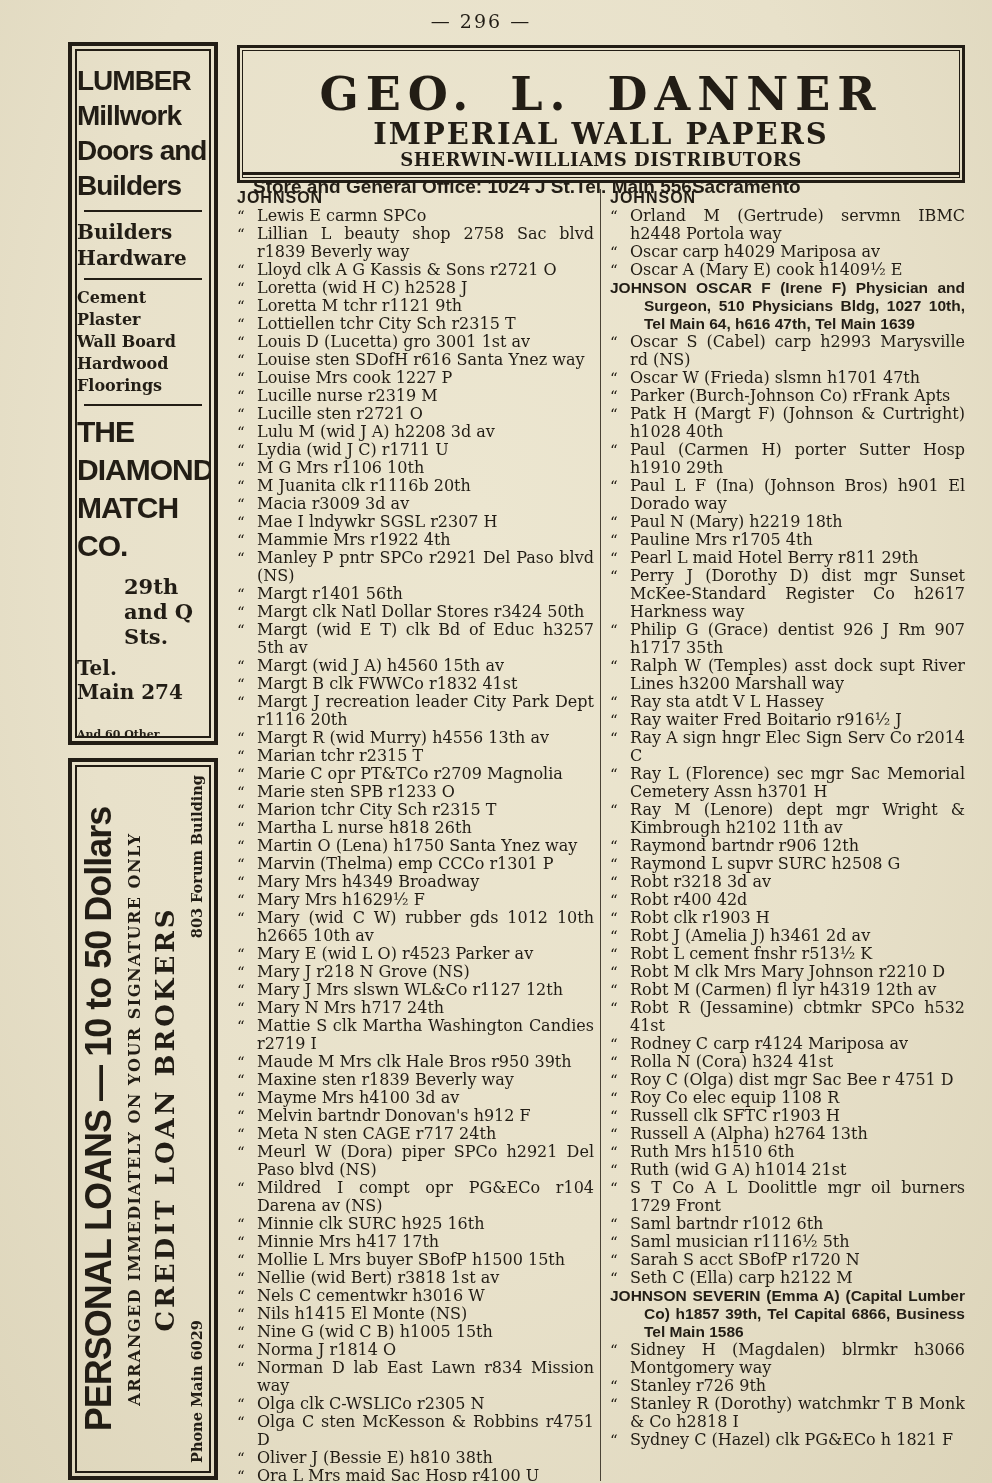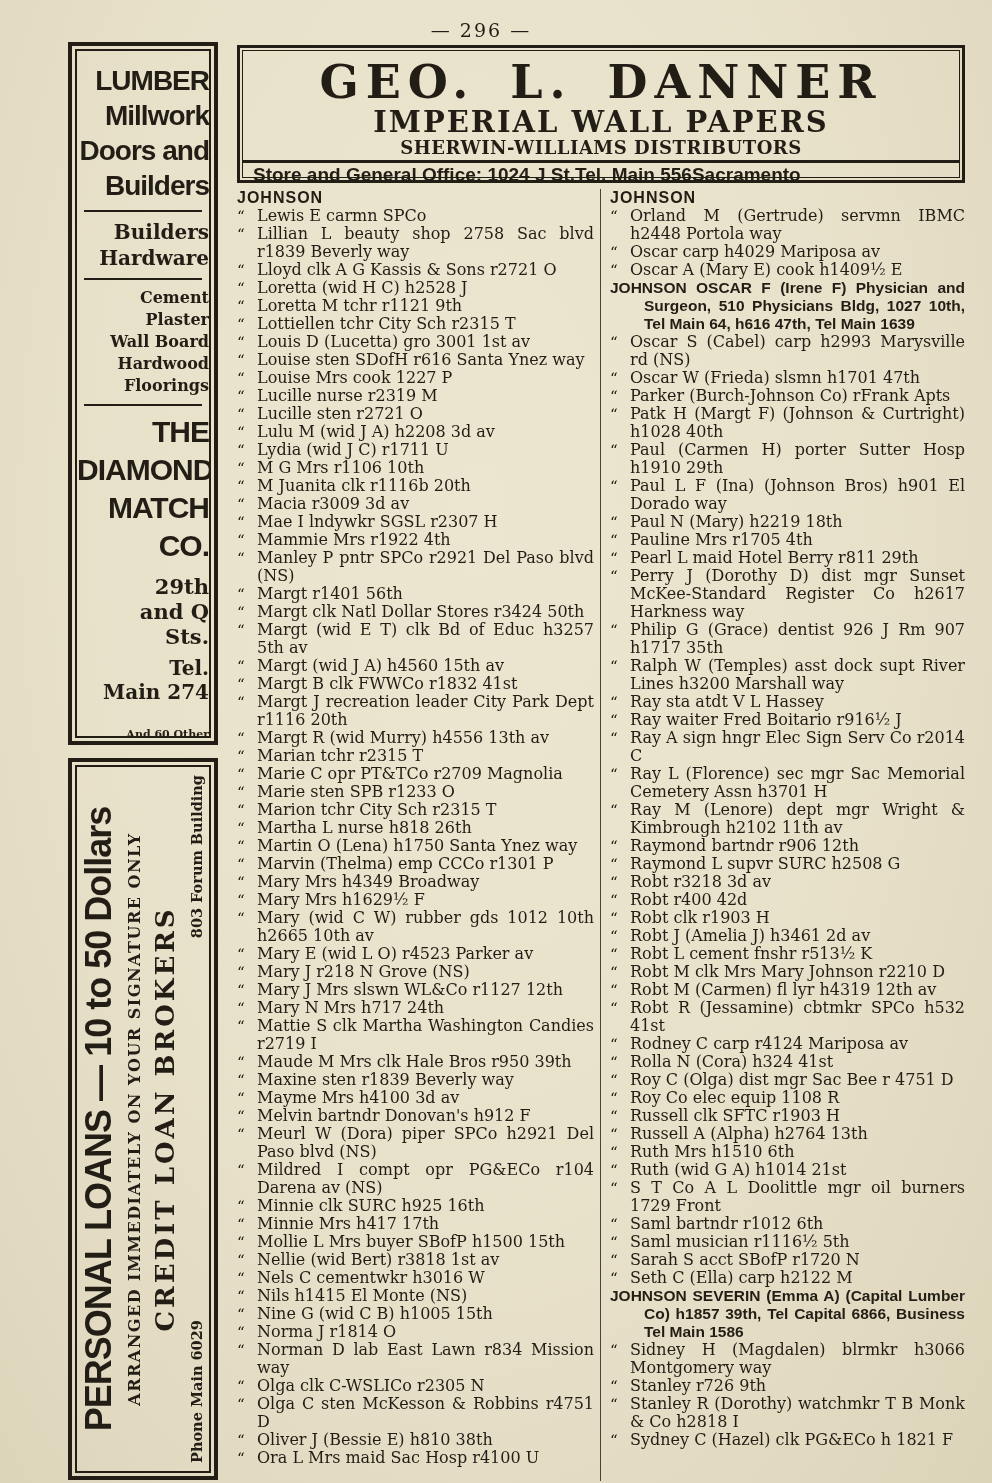--- a/index.html
+++ b/index.html
@@ -7,59 +7,59 @@
   html,body { margin:0; padding:0; }
   body {
     width:992px; height:1483px; position:relative; overflow:hidden;
     background: radial-gradient(ellipse at 48% 35%, #ece6d0 0%, var(--paper) 55%, #dcd4b9 100%);
     color: var(--ink);
     font-family:"DejaVu Serif", serif;
   }
 
   
   .page-number {
-    position:absolute; top:19px; left:0; right:30px; text-align:center;
+    position:absolute; top:10px; left:0; right:30px; text-align:center;
     font:19px "DejaVu Serif", serif; letter-spacing:2px; color:var(--ink);
   }
 
   
   .framed { border:4px solid var(--ink); padding:3px; background:transparent; }
   .framed > .inner { border:2px solid var(--ink); width:100%; height:100%; }
 
   
   .danner {
     position:absolute; left:237px; top:45px; width:728px; height:138px;
     border:3px solid var(--ink); padding:2px;
   }
   .danner .inner {
     border:1px solid var(--ink); height:100%;
     display:flex; flex-direction:column; text-align:center;
   }
   .danner-title {
-    margin-top:8px;
+    margin-top:20px;
     font:bold 46px "DejaVu Serif", serif; letter-spacing:7px; word-spacing:12px; line-height:1.0;
   }
   .danner-sub {
     font:bold 29px "DejaVu Serif", serif; letter-spacing:2px; line-height:1.0; margin-top:3px;
   }
   .danner-dist {
     font:bold 18px "DejaVu Serif", serif; letter-spacing:0.5px; line-height:1.1; margin-top:1px;
   }
   .danner-rule { flex:0 0 auto; border:none; border-top:3px solid var(--ink); margin:2px 0 0 0; width:100%; }
   .danner-footer {
     display:flex; justify-content:flex-start; align-items:center;
     padding:1px 10px 2px 10px; flex:1;
     font:bold 19px "Liberation Sans", sans-serif;
   }
 
   
   .lumber {
     position:absolute; left:68px; top:42px; width:150px; height:703px;
   }
-  .lumber .inner { text-align:right; overflow:hidden; }
+  .lumber .inner { text-align:left; overflow:hidden; }
   .lumber-headline { font:bold 28px "Liberation Sans", sans-serif; line-height:35px; margin-top:12px; letter-spacing:-1px; }
   .ad-rule { border:none; border-top:2px solid var(--ink); margin:7px 7px; }
   .lumber-builders { font:bold 20px "DejaVu Serif", serif; line-height:26px; }
   .lumber-materials { font:bold 16px "DejaVu Serif", serif; line-height:22px; }
   .match-co { font:bold 30px "Liberation Sans", sans-serif; line-height:38px; letter-spacing:-1px; margin-top:4px; }
   .match-addr { font:bold 21px "DejaVu Serif", serif; line-height:25px; margin-top:9px;margin-left:47px; }
   .match-phone { font:bold 20px "DejaVu Serif", serif; line-height:24px; margin-top:7px; }
   .match-note { font:bold 11px "DejaVu Serif", serif; line-height:13.5px; margin-top:24px; }
 
   
@@ -209,20 +209,21 @@
       <p class="dir-entry"><span class="ditto">“</span>Mary (wid C W) rubber gds 1012 10th h2665 10th av</p>
       <p class="dir-entry"><span class="ditto">“</span>Mary E (wid L O) r4523 Parker av</p>
       <p class="dir-entry"><span class="ditto">“</span>Mary J r218 N Grove (NS)</p>
       <p class="dir-entry"><span class="ditto">“</span>Mary J Mrs slswn WL&amp;Co r1127 12th</p>
       <p class="dir-entry"><span class="ditto">“</span>Mary N Mrs h717 24th</p>
       <p class="dir-entry"><span class="ditto">“</span>Mattie S clk Martha Washington Candies r2719 I</p>
       <p class="dir-entry"><span class="ditto">“</span>Maude M Mrs clk Hale Bros r950 39th</p>
       <p class="dir-entry"><span class="ditto">“</span>Maxine sten r1839 Beverly way</p>
       <p class="dir-entry"><span class="ditto">“</span>Mayme Mrs h4100 3d av</p>
       <p class="dir-entry"><span class="ditto">“</span>Melvin bartndr Donovan's h912 F</p>
+      <p class="dir-entry"><span class="ditto">“</span>Meta N sten CAGE r717 24th</p>
       <p class="dir-entry"><span class="ditto">“</span>Meurl W (Dora) piper SPCo h2921 Del Paso blvd (NS)</p>
       <p class="dir-entry"><span class="ditto">“</span>Mildred I compt opr PG&amp;ECo r104 Darena av (NS)</p>
       <p class="dir-entry"><span class="ditto">“</span>Minnie clk SURC h925 16th</p>
       <p class="dir-entry"><span class="ditto">“</span>Minnie Mrs h417 17th</p>
       <p class="dir-entry"><span class="ditto">“</span>Mollie L Mrs buyer SBofP h1500 15th</p>
       <p class="dir-entry"><span class="ditto">“</span>Nellie (wid Bert) r3818 1st av</p>
       <p class="dir-entry"><span class="ditto">“</span>Nels C cementwkr h3016 W</p>
       <p class="dir-entry"><span class="ditto">“</span>Nils h1415 El Monte (NS)</p>
       <p class="dir-entry"><span class="ditto">“</span>Nine G (wid C B) h1005 15th</p>
       <p class="dir-entry"><span class="ditto">“</span>Norma J r1814 O</p>

